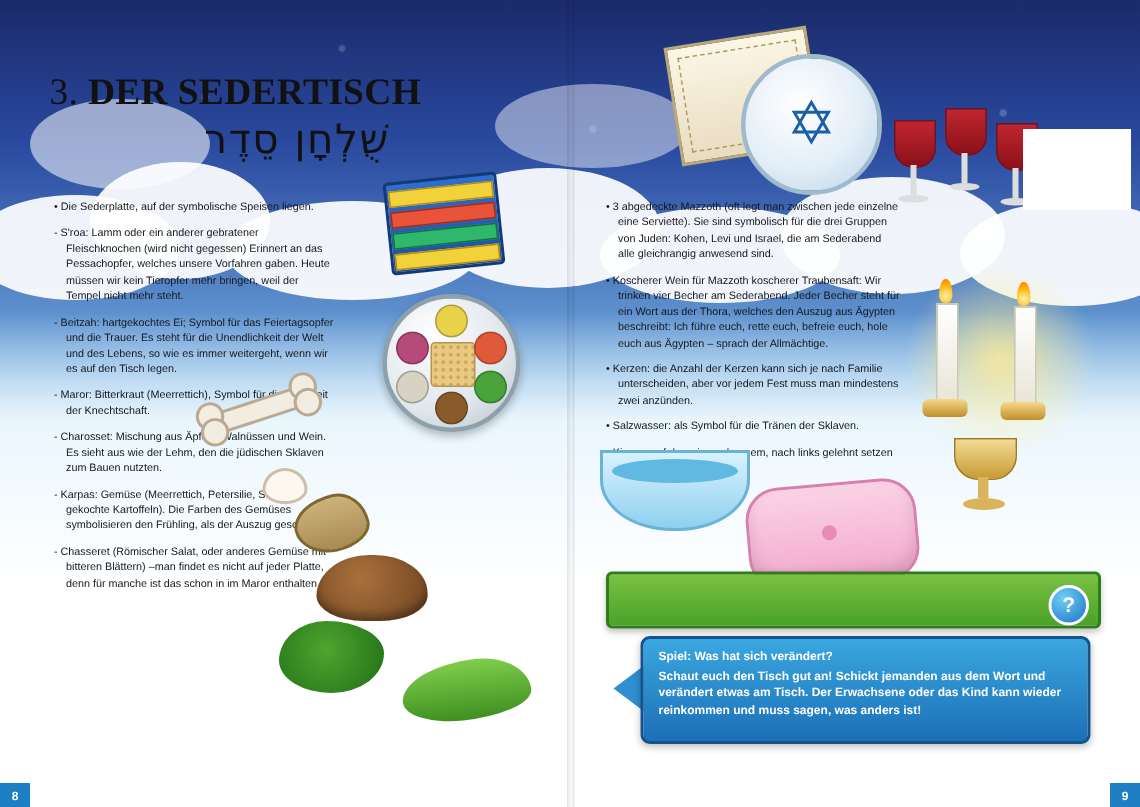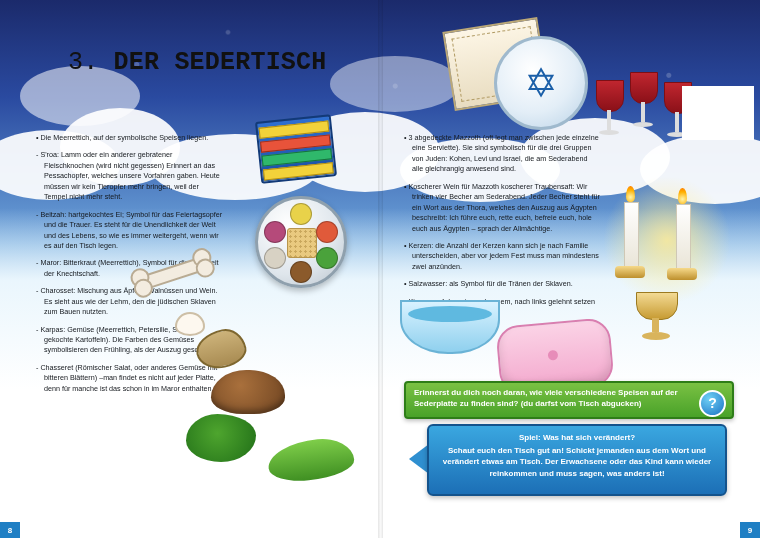--- a/index.html
+++ b/index.html
@@ -29,22 +29,22 @@
     background:linear-gradient(rgba(223,240,251,0) 0%, #eaf6fd 22%, #ffffff 55%, #ffffff 100%);
   }
   .gutter{
     position:absolute;left:378px;top:0;width:5px;height:538px;
     background:linear-gradient(90deg, rgba(0,0,0,.10), rgba(0,0,0,.02) 55%, rgba(0,0,0,.10));
   }
 
   
   .title-wrap{position:absolute;left:33px;top:48px;width:330px;}
   .title{
-    font-family:Liberation Mono, monospace;
-    font-size:25px;font-weight:bold;color:#111;letter-spacing:.2px;margin-left:35px;
+    font-family:Liberation Serif, serif;
+    font-size:25px;font-weight:bold;color:#111;letter-spacing:.2px;
   }
   .title .num{font-weight:normal;font-size:25px;}
   .hebrew{
     font-family:"DejaVu Sans", sans-serif;
     font-size:27px;color:#111;text-align:center;margin-top:2px;letter-spacing:1px;
     direction:rtl;
   }
 
   
   .col{position:absolute;font-size:7.2px;line-height:1.45;color:#14181d;}
@@ -75,21 +75,21 @@
     background:radial-gradient(circle at 35% 30%, #6fd0f5, #1b72c4);
     border:2px solid #fff;color:#fff;font-size:14px;font-weight:bold;
     display:flex;align-items:center;justify-content:center;
   }
   
   .gamebox{
     position:absolute;left:427px;top:424px;width:300px;height:72px;
     background:linear-gradient(#3aa7e0,#1c6fb6);
     border:2px solid #14538c;border-radius:6px;
     color:#fff;font-size:8px;font-weight:bold;line-height:1.4;
-    padding:6px 10px;box-sizing:border-box;text-align:center;
+    padding:6px 10px;box-sizing:border-box;
     box-shadow:0 2px 5px rgba(0,0,0,.25);
   }
   .gamebox .gtitle{margin-bottom:2px;}
   .speaker{
     position:absolute;left:409px;top:444px;width:0;height:0;
     border-top:15px solid transparent;border-bottom:15px solid transparent;
     border-right:20px solid #2f8fd0;
   }
 
   
@@ -241,24 +241,25 @@
     <div class="cloud" style="left:330px;top:-4px;width:130px;height:56px;opacity:.45;"></div>
   </div>
 
   <div class="lowerwash"></div>
 
   <div class="title-wrap">
     <div class="title">
       <span class="num">3.</span>
       <span>DER SEDERTISCH</span>
     </div>
+    <div class="hebrew">שֻׁלְחָן סֵדֶר</div>
   </div>
 
   <div class="col colL">
-    <p class="p ind">•  Die Meerrettich, auf der symbolische Speisen liegen.</p>
+    <p class="p ind">•  Die Sederplatte, auf der symbolische Speisen liegen.</p>
     <p class="p ind">-  S'roa: Lamm oder ein anderer gebratener Fleischknochen (wird nicht gegessen) Erinnert an das Pessachopfer, welches unsere Vorfahren gaben. Heute müssen wir kein Tieropfer mehr bringen, weil der Tempel nicht mehr steht.</p>
     <p class="p ind">-  Beitzah: hartgekochtes Ei; Symbol für das Feiertagsopfer und die Trauer. Es steht für die Unendlichkeit der Welt und des Lebens, so wie es immer weitergeht, wenn wir es auf den Tisch legen.</p>
     <p class="p ind">-  Maror: Bitterkraut (Meerrettich), Symbol für die Bitterkeit der Knechtschaft.</p>
     <p class="p ind">-  Charosset: Mischung aus Äpfeln, Walnüssen und Wein. Es sieht aus wie der Lehm, den die jüdischen Sklaven zum Bauen nutzten.</p>
     <p class="p ind">-  Karpas: Gemüse (Meerrettich, Petersilie, Sellerie, gekochte Kartoffeln). Die Farben des Gemüses symbolisieren den Frühling, als der Auszug geschah.</p>
     <p class="p ind">-  Chasseret (Römischer Salat, oder anderes Gemüse mit bitteren Blättern) –man findet es nicht auf jeder Platte, denn für manche ist das schon in im Maror enthalten.</p>
   </div>
 
   <div class="col colR">
     <p class="p ind">•  3 abgedeckte Mazzoth (oft legt man zwischen jede einzelne eine Serviette). Sie sind symbolisch für die drei Gruppen von Juden: Kohen, Levi und Israel, die am Sederabend alle gleichrangig anwesend sind.</p>
@@ -345,21 +346,20 @@
 
   <div class="bowl-salt">
     <div class="water"></div>
   </div>
 
   <div class="pillow">
     <div class="tuft"></div>
   </div>
 
   <div class="greenbar">
-    <span>Erinnerst du dich noch daran, wie viele verschiedene Speisen auf der Sederplatte zu finden sind? (du darfst vom Tisch abgucken)</span>
     <div class="qmark">?</div>
   </div>
 
   <div class="speaker"></div>
   <div class="gamebox">
     <div class="gtitle">Spiel: Was hat sich verändert?</div>
     <div>Schaut euch den Tisch gut an! Schickt jemanden aus dem Wort und verändert etwas am Tisch. Der Erwachsene oder das Kind kann wieder reinkommen und muss sagen, was anders ist!</div>
   </div>
 
   <div class="gutter"></div>

